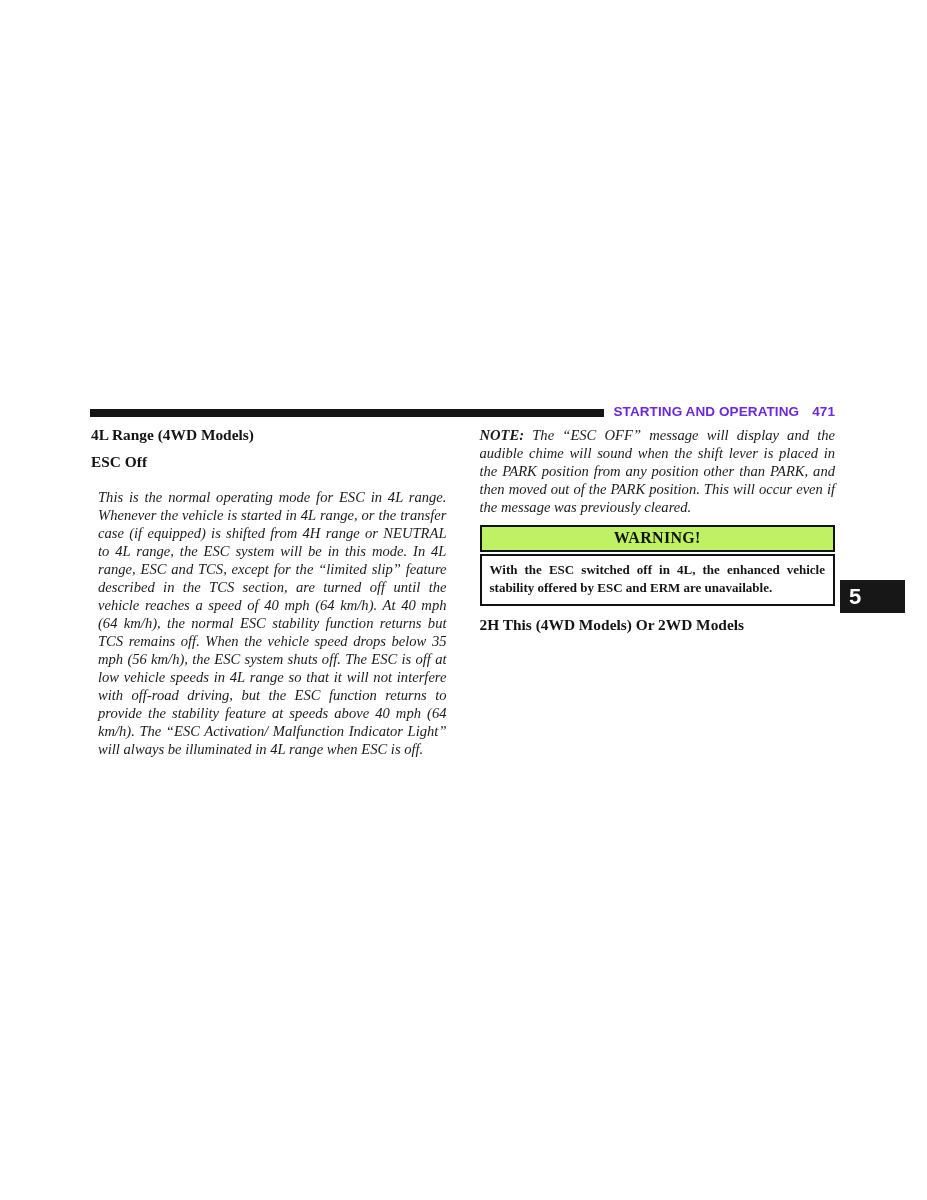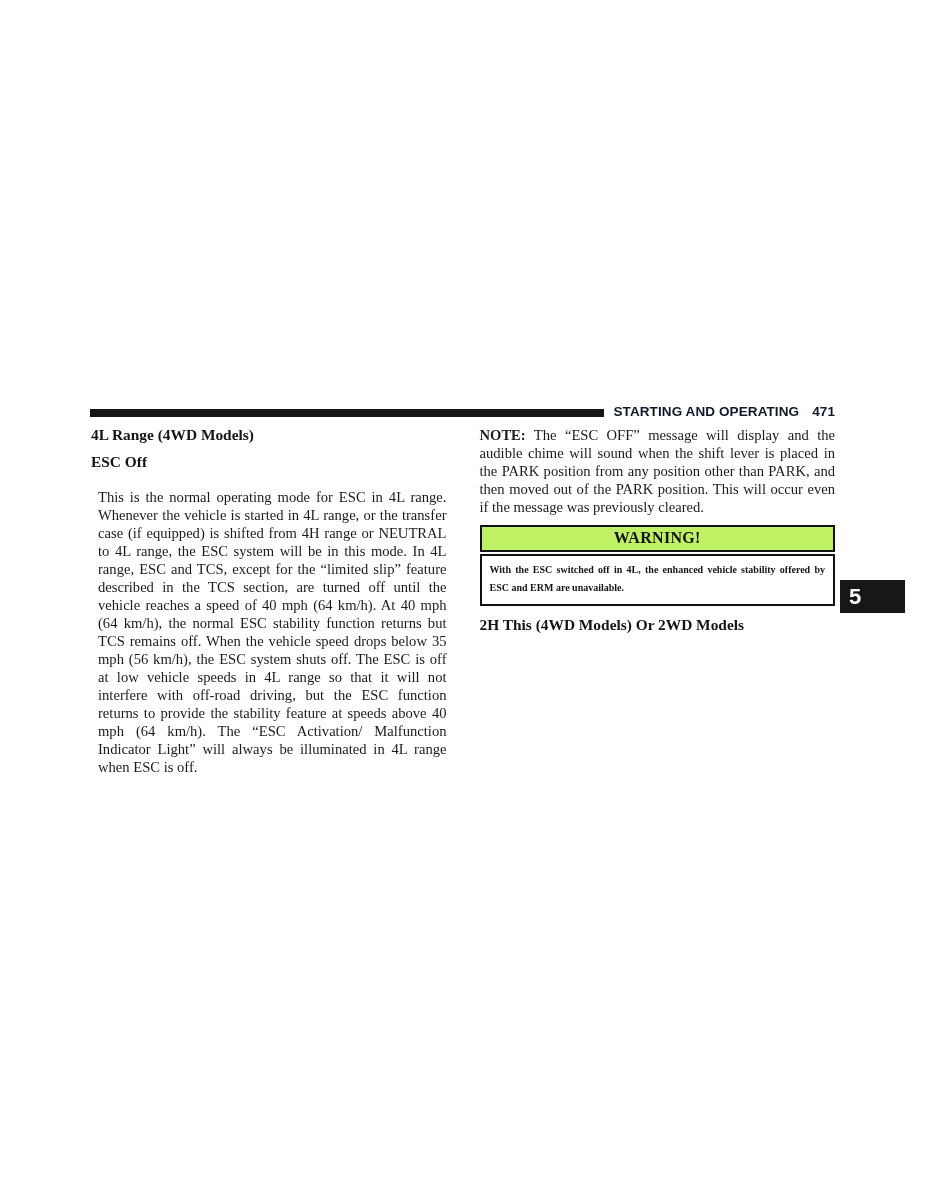--- a/index.html
+++ b/index.html
@@ -33,21 +33,21 @@
     background: #151515;
     margin-top: 3px;
   }
   .header-text {
     font-family: "Liberation Sans", sans-serif;
     font-weight: bold;
     font-size: 13.5px;
     letter-spacing: 0.1px;
     white-space: nowrap;
     margin-left: 9px;
-    color: #0f172a;
+    color: #6d28d9;
   }
   .header-text .pagenum {
     margin-left: 13px;
   }
 
   
   .columns {
     position: absolute;
     left: 91px;
     top: 426px;
@@ -64,20 +64,21 @@
     font-size: 15.4px;
     line-height: 18px;
     margin: 0 0 9px 0;
     font-weight: bold;
     color: #141414;
   }
   .col h2 { margin-bottom: 9px; }
   .col p {
     margin: 0 0 9px 0;
     text-align: justify;
+    font-style: italic;
   }
   .col p:last-child { margin-bottom: 0; margin-left: 7px; }
   .spacer-after-head { height: 8px; }
 
   
   .warning {
     margin: 5px 0 10px 0;
   }
   .warning-title {
     background: #bef264;
@@ -88,21 +89,21 @@
     padding: 2px 0 3px 0;
     letter-spacing: 0.3px;
     color: #141414;
   }
   .warning-body {
     border: 2px solid #111111;
     margin-top: 2px;
     padding: 5px 8px 7px 8px;
     font-weight: bold;
     text-align: justify;
-    font-size: 10px;
+    font-size: 13px;
     line-height: 18px;
     color: #141414;
   }
 
   
   .tab {
     position: absolute;
     left: 840px;
     top: 580px;
     width: 65px;

